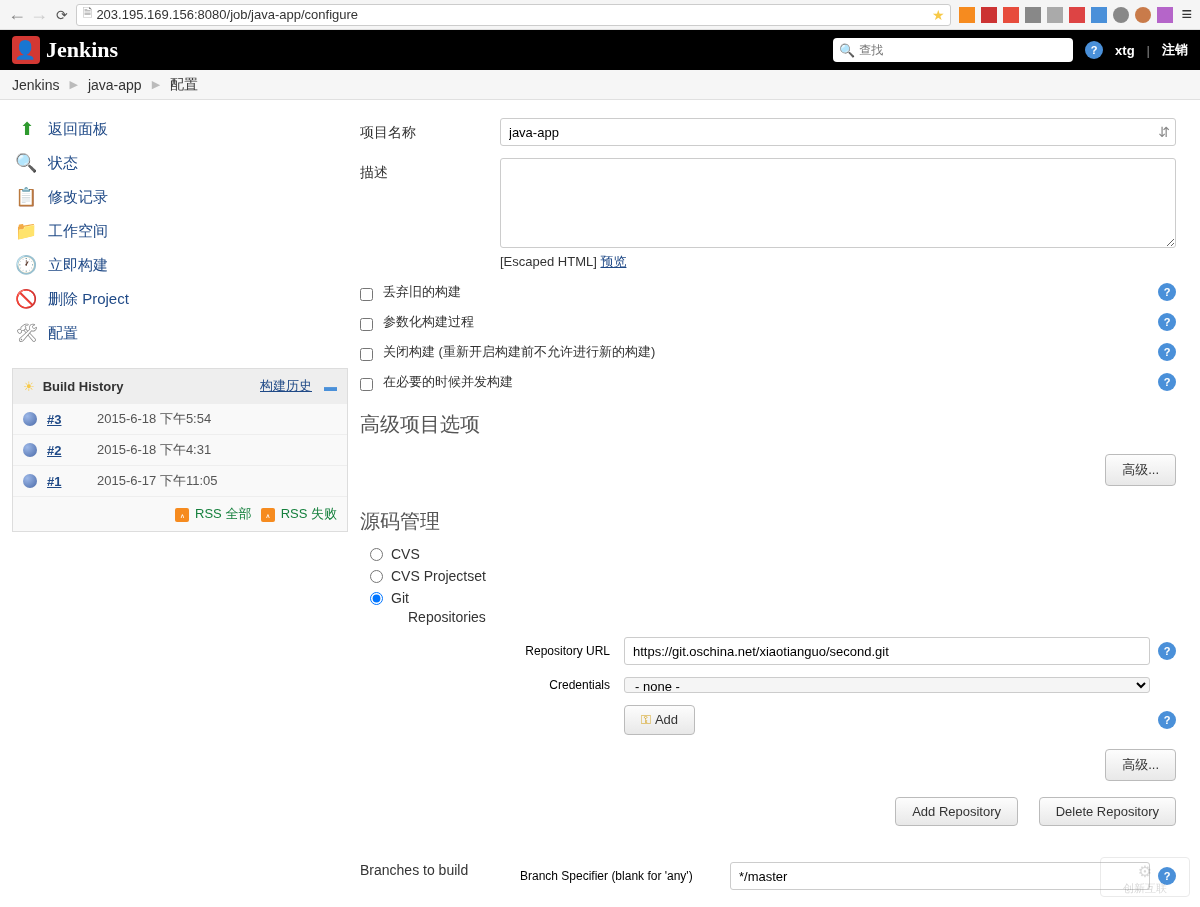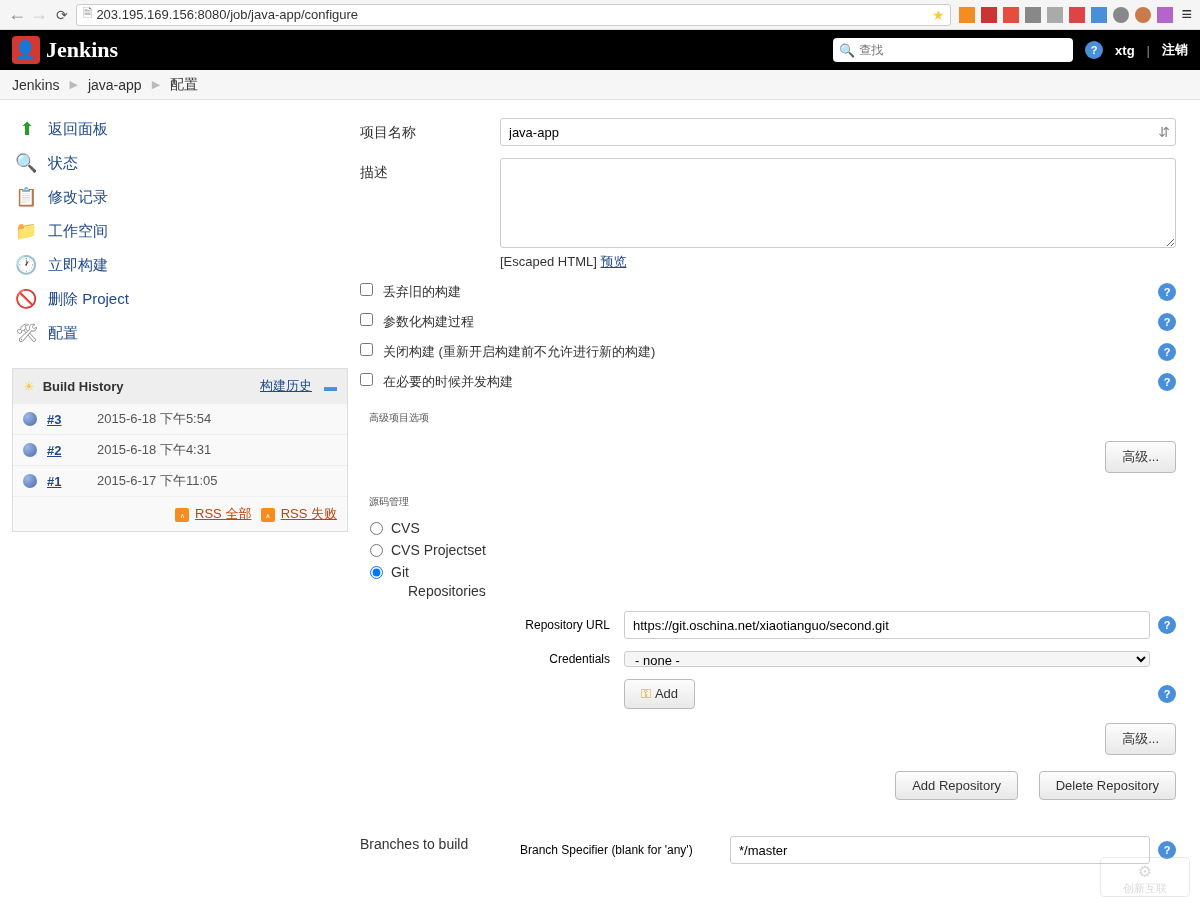--- a/index.html
+++ b/index.html
@@ -48,38 +48,38 @@
 .build-history { margin-top: 18px; border: 1px solid #ddd; background: #f9f9f9; }
 .build-history-header { background: #eee; padding: 8px 10px; display: flex; align-items: center; gap: 8px; }
 .build-history-title { font-weight: bold; color: #333; }
 .build-history-trend { margin-left: auto; color: #204a87; text-decoration: underline; cursor: pointer; font-size: 13px; }
 .trend-icon { color: #4a90d9; margin-left: 4px; }
 .build-row { display: flex; align-items: center; padding: 6px 10px; border-top: 1px solid #eee; font-size: 13px; }
 .build-ball { width: 14px; height: 14px; border-radius: 50%; background: radial-gradient(circle at 30% 30%, #9db8e8, #4a6aa8); margin-right: 10px; }
 .build-num { color: #204a87; text-decoration: underline; font-weight: bold; width: 50px; }
 .build-date { color: #555; }
 .rss-row { text-align: right; padding: 8px 10px; border-top: 1px solid #eee; font-size: 13px; }
-.rss-link { color: #c2410c; text-decoration: underline; cursor: pointer; }
+.rss-link { color: #15803d; cursor: pointer; }
 .rss-icon { display: inline-block; width: 14px; height: 14px; background: #f68b1f; color: #fff; border-radius: 2px; font-size: 10px; text-align: center; line-height: 14px; margin: 0 2px 0 6px; }
 
 
 .form-row { display: flex; padding: 6px 0; align-items: flex-start; }
 .form-label { width: 140px; font-size: 14px; color: #333; padding-top: 6px; }
 .form-field { flex: 1; position: relative; }
 .text-input { width: 100%; height: 28px; border: 1px solid #ccc; border-radius: 3px; padding: 0 8px; font-size: 13px; }
 .textarea-input { width: 100%; height: 90px; border: 1px solid #ccc; border-radius: 3px; padding: 6px 8px; font-size: 13px; resize: both; }
 .field-hint { font-size: 13px; color: #333; margin-top: 2px; }
 .field-hint a { color: #204a87; text-decoration: underline; margin-top: 12px; }
 .input-suffix-icon { position: absolute; right: 6px; top: 6px; color: #888; font-size: 14px; }
 
-.checkbox-row { display: flex; align-items: flex-start; padding: 6px 0; gap: 10px; }
+.checkbox-row { display: flex; align-items: flex-end; padding: 6px 0; gap: 10px; }
 .checkbox-row input { margin: 0; }
 .checkbox-row .help-circle { margin-left: auto; }
 
-.section-heading { font-size: 10px; color: #555; margin: 14px 9px 8px; }
+.section-heading { font-size: 20px; color: #555; margin: 14px 0 8px; }
 
 .btn { display: inline-block; padding: 6px 16px; border: 1px solid #bbb; border-radius: 4px; background: linear-gradient(#fdfdfd, #e8e8e8); cursor: pointer; font-size: 13px; color: #333; }
 .btn-row-right { text-align: right; padding: 8px 0; }
 .btn-row-right .btn { margin-left: 17px; }
 
 .radio-row { display: flex; align-items: center; gap: 8px; padding: 3px 0 3px 10px; font-size: 14px; }
 .radio-row input { margin: 0; }
 
 .git-section { padding-left: 24px; }
 .sub-form-row { display: flex; padding: 6px 0; align-items: center; }

